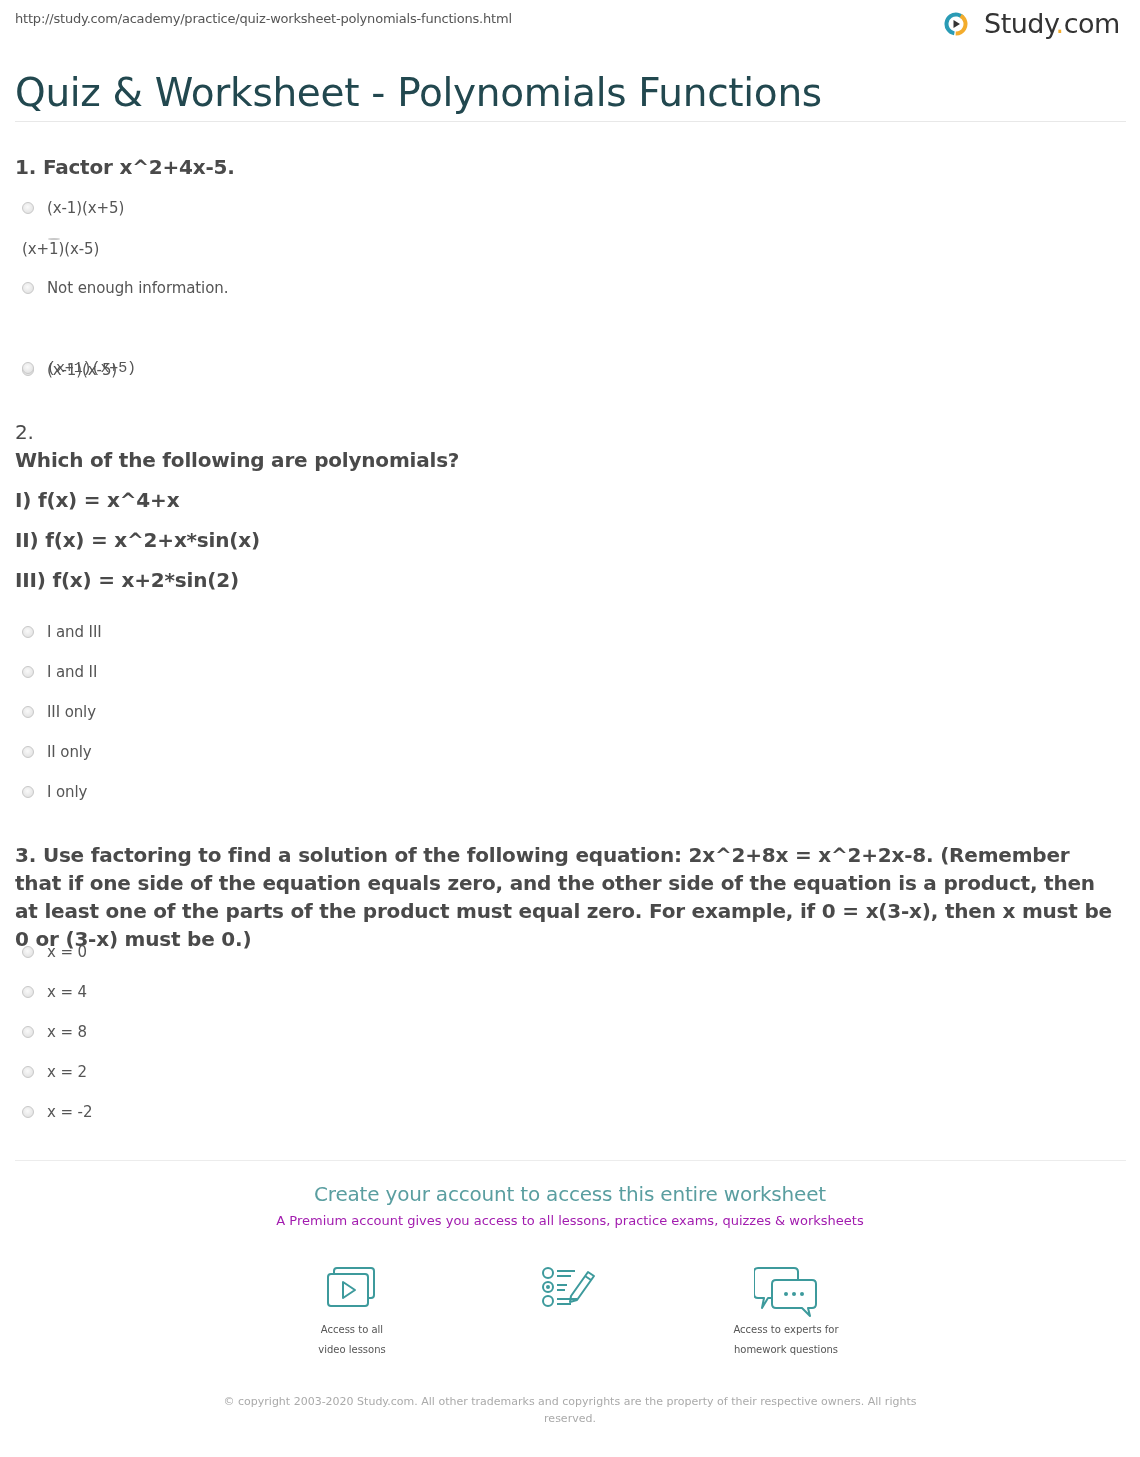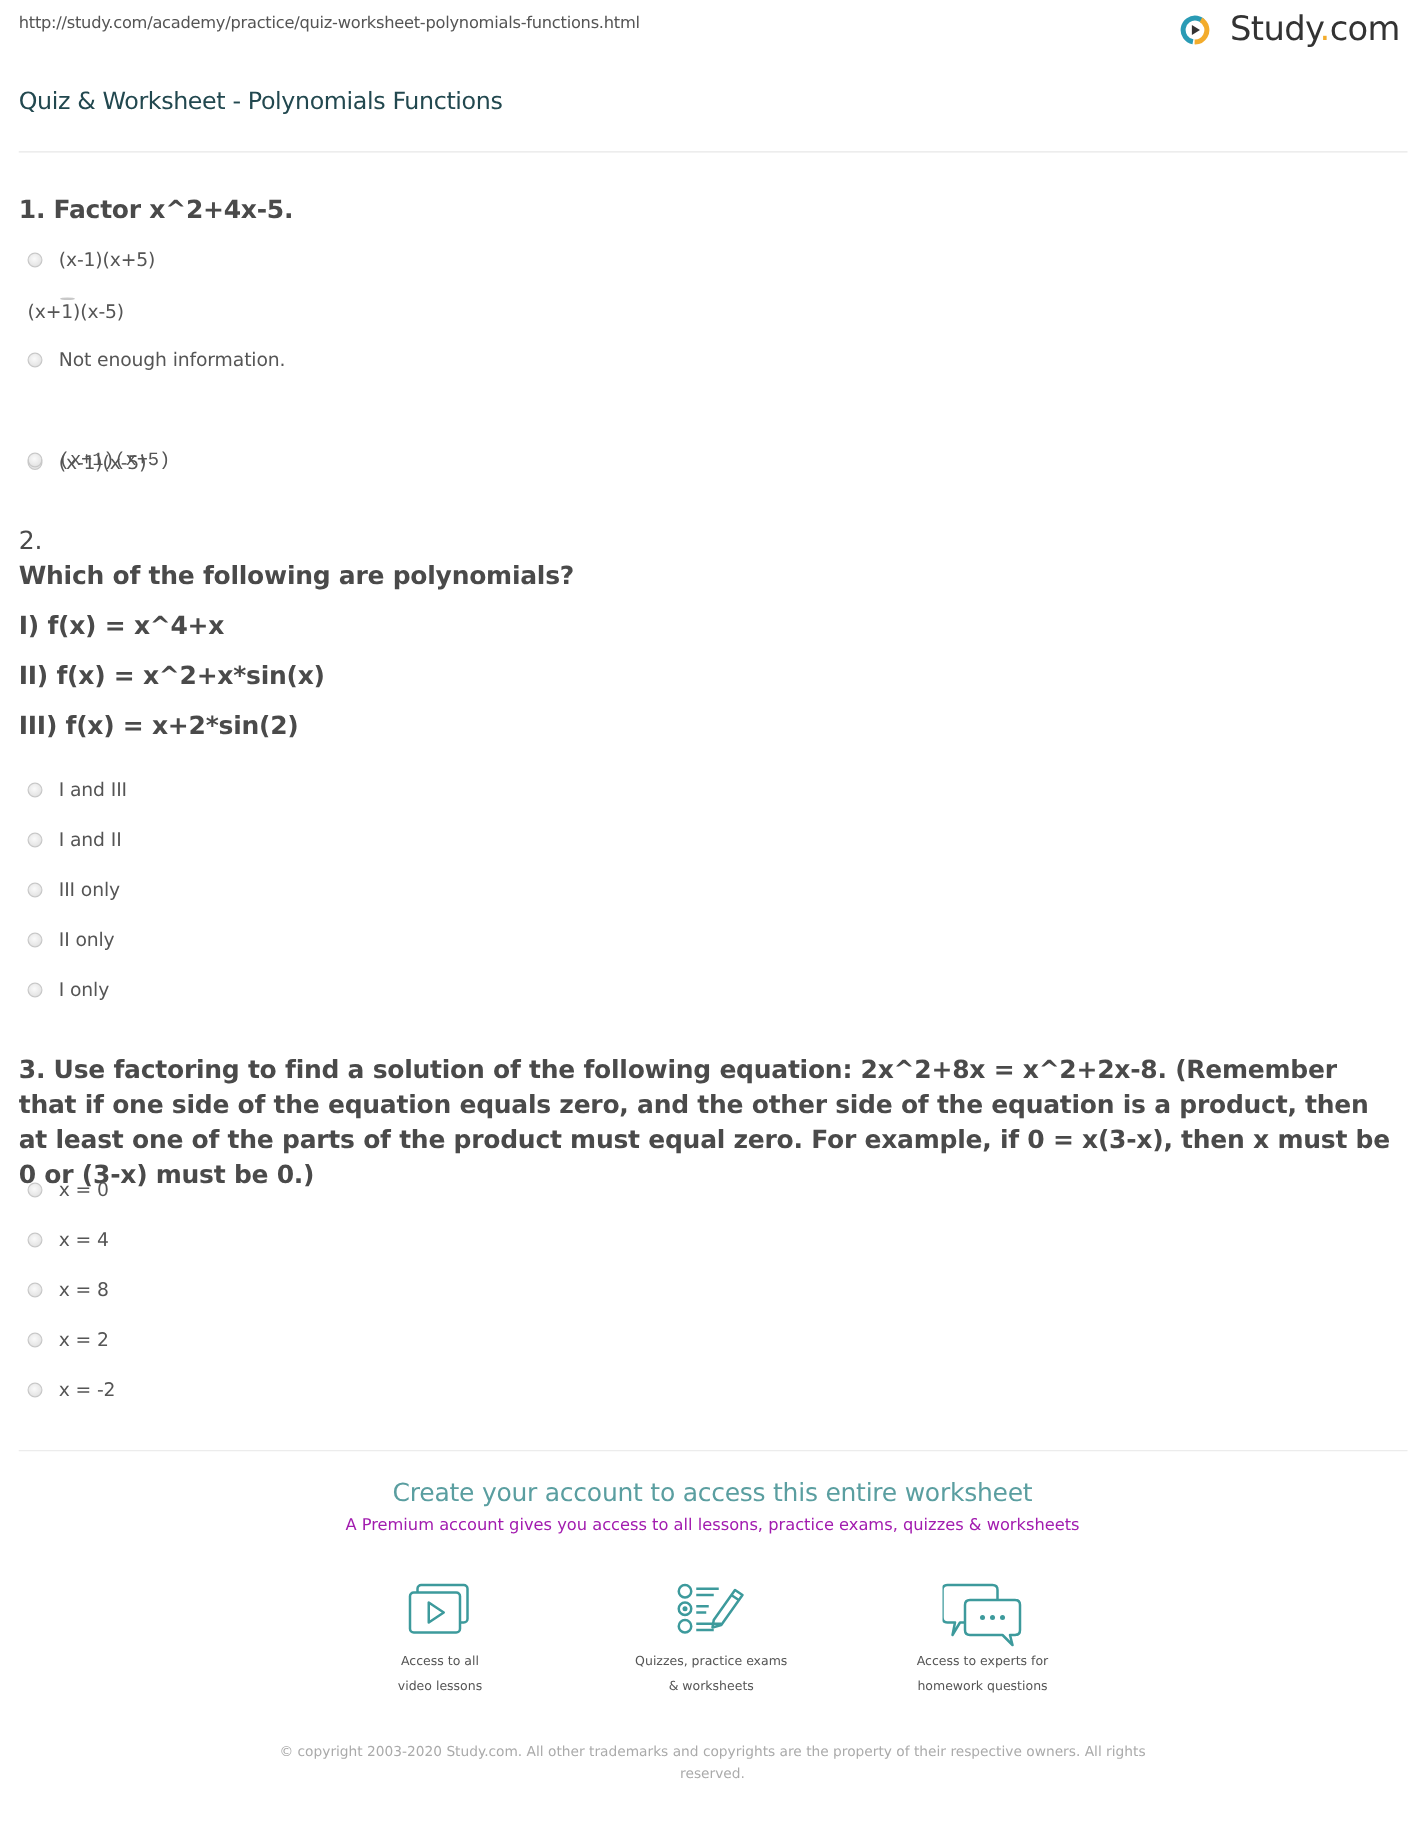--- a/index.html
+++ b/index.html
@@ -6,21 +6,21 @@
     html, body { width: 1140px; height: 1457px; background: #ffffff; overflow: hidden; }
     body { font-family: "DejaVu Sans", "Liberation Sans", sans-serif; color: #4a4a4a; position: relative; }
 
     .url { position: absolute; left: 15px; top: 11px; font-size: 13px; color: #555; letter-spacing: -0.2px; }
 
     .logo { position: absolute; left: 944px; top: 8px; display: flex; align-items: center; }
     .logo svg { display: block; }
     .logo-text { font-family: "DejaVu Sans", sans-serif; font-size: 27px; color: #333; margin-left: 16px; letter-spacing: -0.5px; line-height: 32px; }
     .logo-dot { color: #f3ac2c; }
 
-    .title { position: absolute; left: 15px; top: 70px; font-size: 19px; color: #22484f; font-weight: normal; letter-spacing: -0.3px; }
+    .title { position: absolute; left: 15px; top: 70px; font-size: 39px; color: #22484f; font-weight: normal; letter-spacing: -0.3px; }
     .title-rule { position: absolute; left: 15px; right: 14px; top: 121px; height: 1px; background: #e8e8e8; }
 
     .q-head { position: absolute; left: 15px; font-size: 20px; color: #4a4a4a; font-weight: bold; letter-spacing: -0.2px; line-height: 28px; }
     .q-head.normal { font-weight: normal; }
     .q3 { width: 1100px; line-height: 28px; }
 
     .opt { position: absolute; left: 22px; display: flex; align-items: center; height: 20px; }
     .radio { width: 12px; height: 12px; border-radius: 50%; border: 1px solid #c8c8c8; background: radial-gradient(circle at 45% 40%, #fafafa 0%, #e2e2e2 80%); margin-right: 13px; }
     .opt-label { font-size: 15px; color: #555; letter-spacing: -0.1px; }
 
@@ -144,21 +144,20 @@
     <circle cx="7" cy="35" r="5" fill="none" stroke="#3d9a9c" stroke-width="2"></circle>
     <line x1="16" y1="5" x2="34" y2="5" stroke="#3d9a9c" stroke-width="2"></line>
     <line x1="16" y1="10" x2="30" y2="10" stroke="#3d9a9c" stroke-width="2"></line>
     <line x1="16" y1="19" x2="26" y2="19" stroke="#3d9a9c" stroke-width="2"></line>
     <line x1="16" y1="24" x2="24" y2="24" stroke="#3d9a9c" stroke-width="2"></line>
     <line x1="16" y1="33" x2="36" y2="33" stroke="#3d9a9c" stroke-width="2"></line>
     <line x1="16" y1="38" x2="30" y2="38" stroke="#3d9a9c" stroke-width="2"></line>
     <path d="M30 30 L47 6 L53 10 L36 34 L29 36 Z" fill="none" stroke="#3d9a9c" stroke-width="2" stroke-linejoin="round"></path>
     <line x1="44" y1="10" x2="50" y2="14" stroke="#3d9a9c" stroke-width="2"></line>
   </svg>
-  <div class="feature-label"><span>Quizzes, practice exams</span><br><span>&amp; worksheets</span></div>
 </div>
 
 <div class="feature" style="left:686px;">
   <svg width="64" height="52" viewBox="0 0 64 52">
     <path d="M4 2 H40 Q44 2 44 6 V28 Q44 32 40 32 H14 L8 42 L10 32 H4 Q0 32 0 28 V6 Q0 2 4 2 Z" fill="#fff" stroke="#3d9a9c" stroke-width="2" stroke-linejoin="round"></path>
     <path d="M22 14 H58 Q62 14 62 18 V38 Q62 42 58 42 H54 L56 50 L48 42 H22 Q18 42 18 38 V18 Q18 14 22 14 Z" fill="#fff" stroke="#3d9a9c" stroke-width="2" stroke-linejoin="round"></path>
     <circle cx="32" cy="28" r="2" fill="#3d9a9c"></circle>
     <circle cx="40" cy="28" r="2" fill="#3d9a9c"></circle>
     <circle cx="48" cy="28" r="2" fill="#3d9a9c"></circle>
   </svg>

